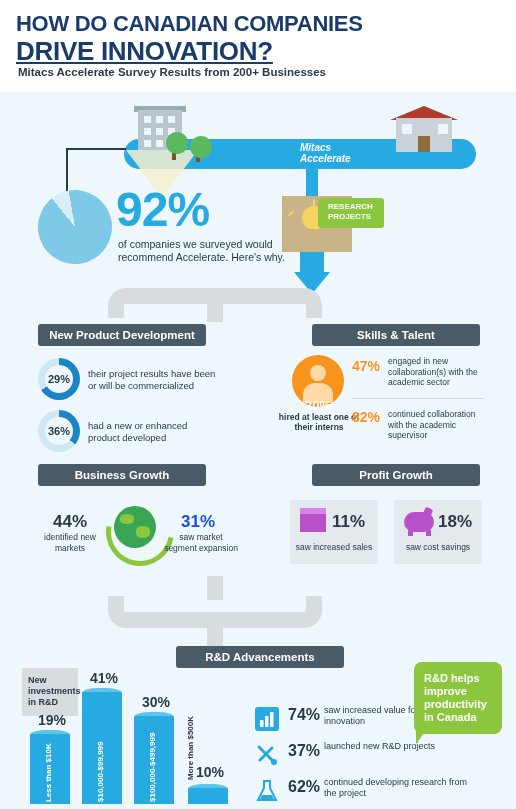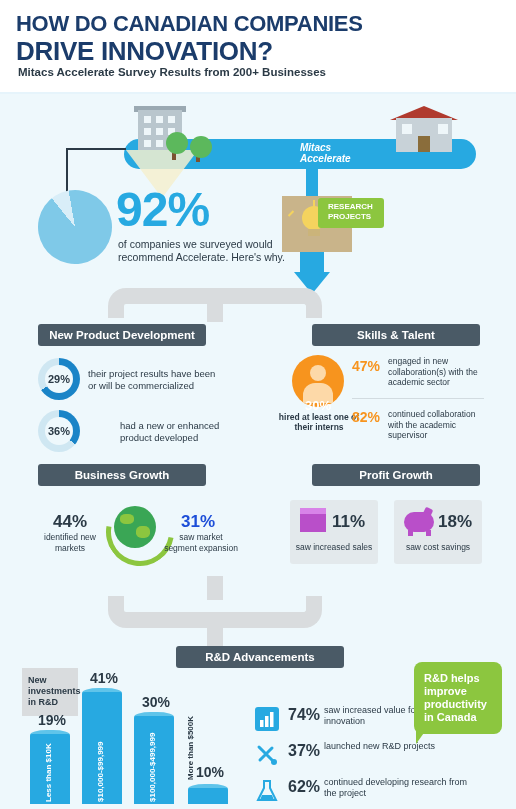--- a/index.html
+++ b/index.html
@@ -7,21 +7,21 @@
     width:516px;height:809px;
     background:#ffffff;
     font-family:"Liberation Sans", sans-serif;
     position:relative;
     overflow:hidden;
   }
   .page{position:absolute;left:0;top:0;width:516px;height:809px;background:#fff;}
   
   .header{position:absolute;left:0;top:0;width:516px;height:92px;background:#ffffff;}
   .title1{position:absolute;left:16px;top:11px;font-size:22px;font-weight:bold;color:#1b3c6b;letter-spacing:-0.3px;line-height:26px;width:480px;}
-  .title2{position:absolute;left:16px;top:38px;font-size:26px;font-weight:bold;color:#1b3c6b;letter-spacing:-0.3px;line-height:26px;width:480px;}
+  .title2{position:absolute;left:16px;top:38px;font-size:26px;font-weight:bold;color:#1b3c6b;letter-spacing:-0.3px;line-height:26px;width:480px;text-decoration:underline;}
   .subtitle{position:absolute;left:18px;top:66px;font-size:11.5px;font-weight:bold;color:#2b3a46;text-align:center;}
   .hdr-rule{position:absolute;left:0;top:92px;width:516px;height:2px;background:#e6f4fb;}
   
   .bgpanel{position:absolute;left:0;top:94px;width:516px;height:715px;background:#eef8fc;}
   
   .blue-bar{position:absolute;left:124px;top:139px;width:352px;height:30px;background:#27a9e1;border-radius:15px;}
   .mitacs-label{position:absolute;left:300px;top:142px;width:96px;text-align:left;font-size:10px;font-style:italic;color:#ffffff;line-height:11px;font-weight:bold;}
   .bld-left{position:absolute;left:138px;top:110px;width:44px;height:40px;background:#b9c6cd;}
   .bld-left .win{position:absolute;width:7px;height:7px;background:#eef6f9;}
   .bld-roof{position:absolute;left:134px;top:106px;width:52px;height:6px;background:#9aa9b2;}
@@ -60,21 +60,21 @@
   .sec-bg{left:38px;top:464px;width:168px;}
   .sec-pg{left:312px;top:464px;width:168px;}
   .sec-rd{left:176px;top:646px;width:168px;}
   
   .donut{position:absolute;width:42px;height:42px;border-radius:50%;}
   .donut .hole{position:absolute;left:7px;top:7px;width:28px;height:28px;border-radius:50%;background:#eef8fc;display:flex;align-items:center;justify-content:center;font-size:11px;font-weight:bold;color:#2b3a46;}
   .d66{left:38px;top:358px;background:conic-gradient(#1a84c7 0deg 238deg, #cfe7f2 238deg 360deg);}
   .d36{left:38px;top:410px;background:conic-gradient(#1a84c7 0deg 130deg, #cfe7f2 130deg 360deg);}
   .lbl-right{position:absolute;font-size:9.5px;color:#2b3a46;line-height:12px;}
   .l66{left:88px;top:368px;width:130px;}
-  .l36{left:88px;top:420px;width:130px;margin-left:32px;}
+  .l36{left:88px;top:420px;width:130px;}
   
   .person-circle{position:absolute;left:292px;top:355px;width:52px;height:52px;border-radius:50%;background:#f7941e;}
   .person-head{position:absolute;left:310px;top:365px;width:16px;height:16px;border-radius:50%;background:#fdd9a8;}
   .person-body{position:absolute;left:303px;top:383px;width:30px;height:20px;border-radius:12px 12px 0 0;background:#fdd9a8;}
   .p30{position:absolute;left:296px;top:398px;width:44px;text-align:center;font-size:13px;font-weight:bold;color:#ffffff;}
   .p30-sub{position:absolute;left:276px;top:412px;width:86px;text-align:center;font-size:8.5px;font-weight:bold;color:#2b3a46;line-height:10px;}
   .orange-pct{position:absolute;font-size:14px;font-weight:bold;color:#f7941e;}
   .o47{left:352px;top:358px;}
   .o82{left:352px;top:409px;}
   .o-lbl{position:absolute;font-size:8.5px;color:#2b3a46;line-height:10.5px;}

